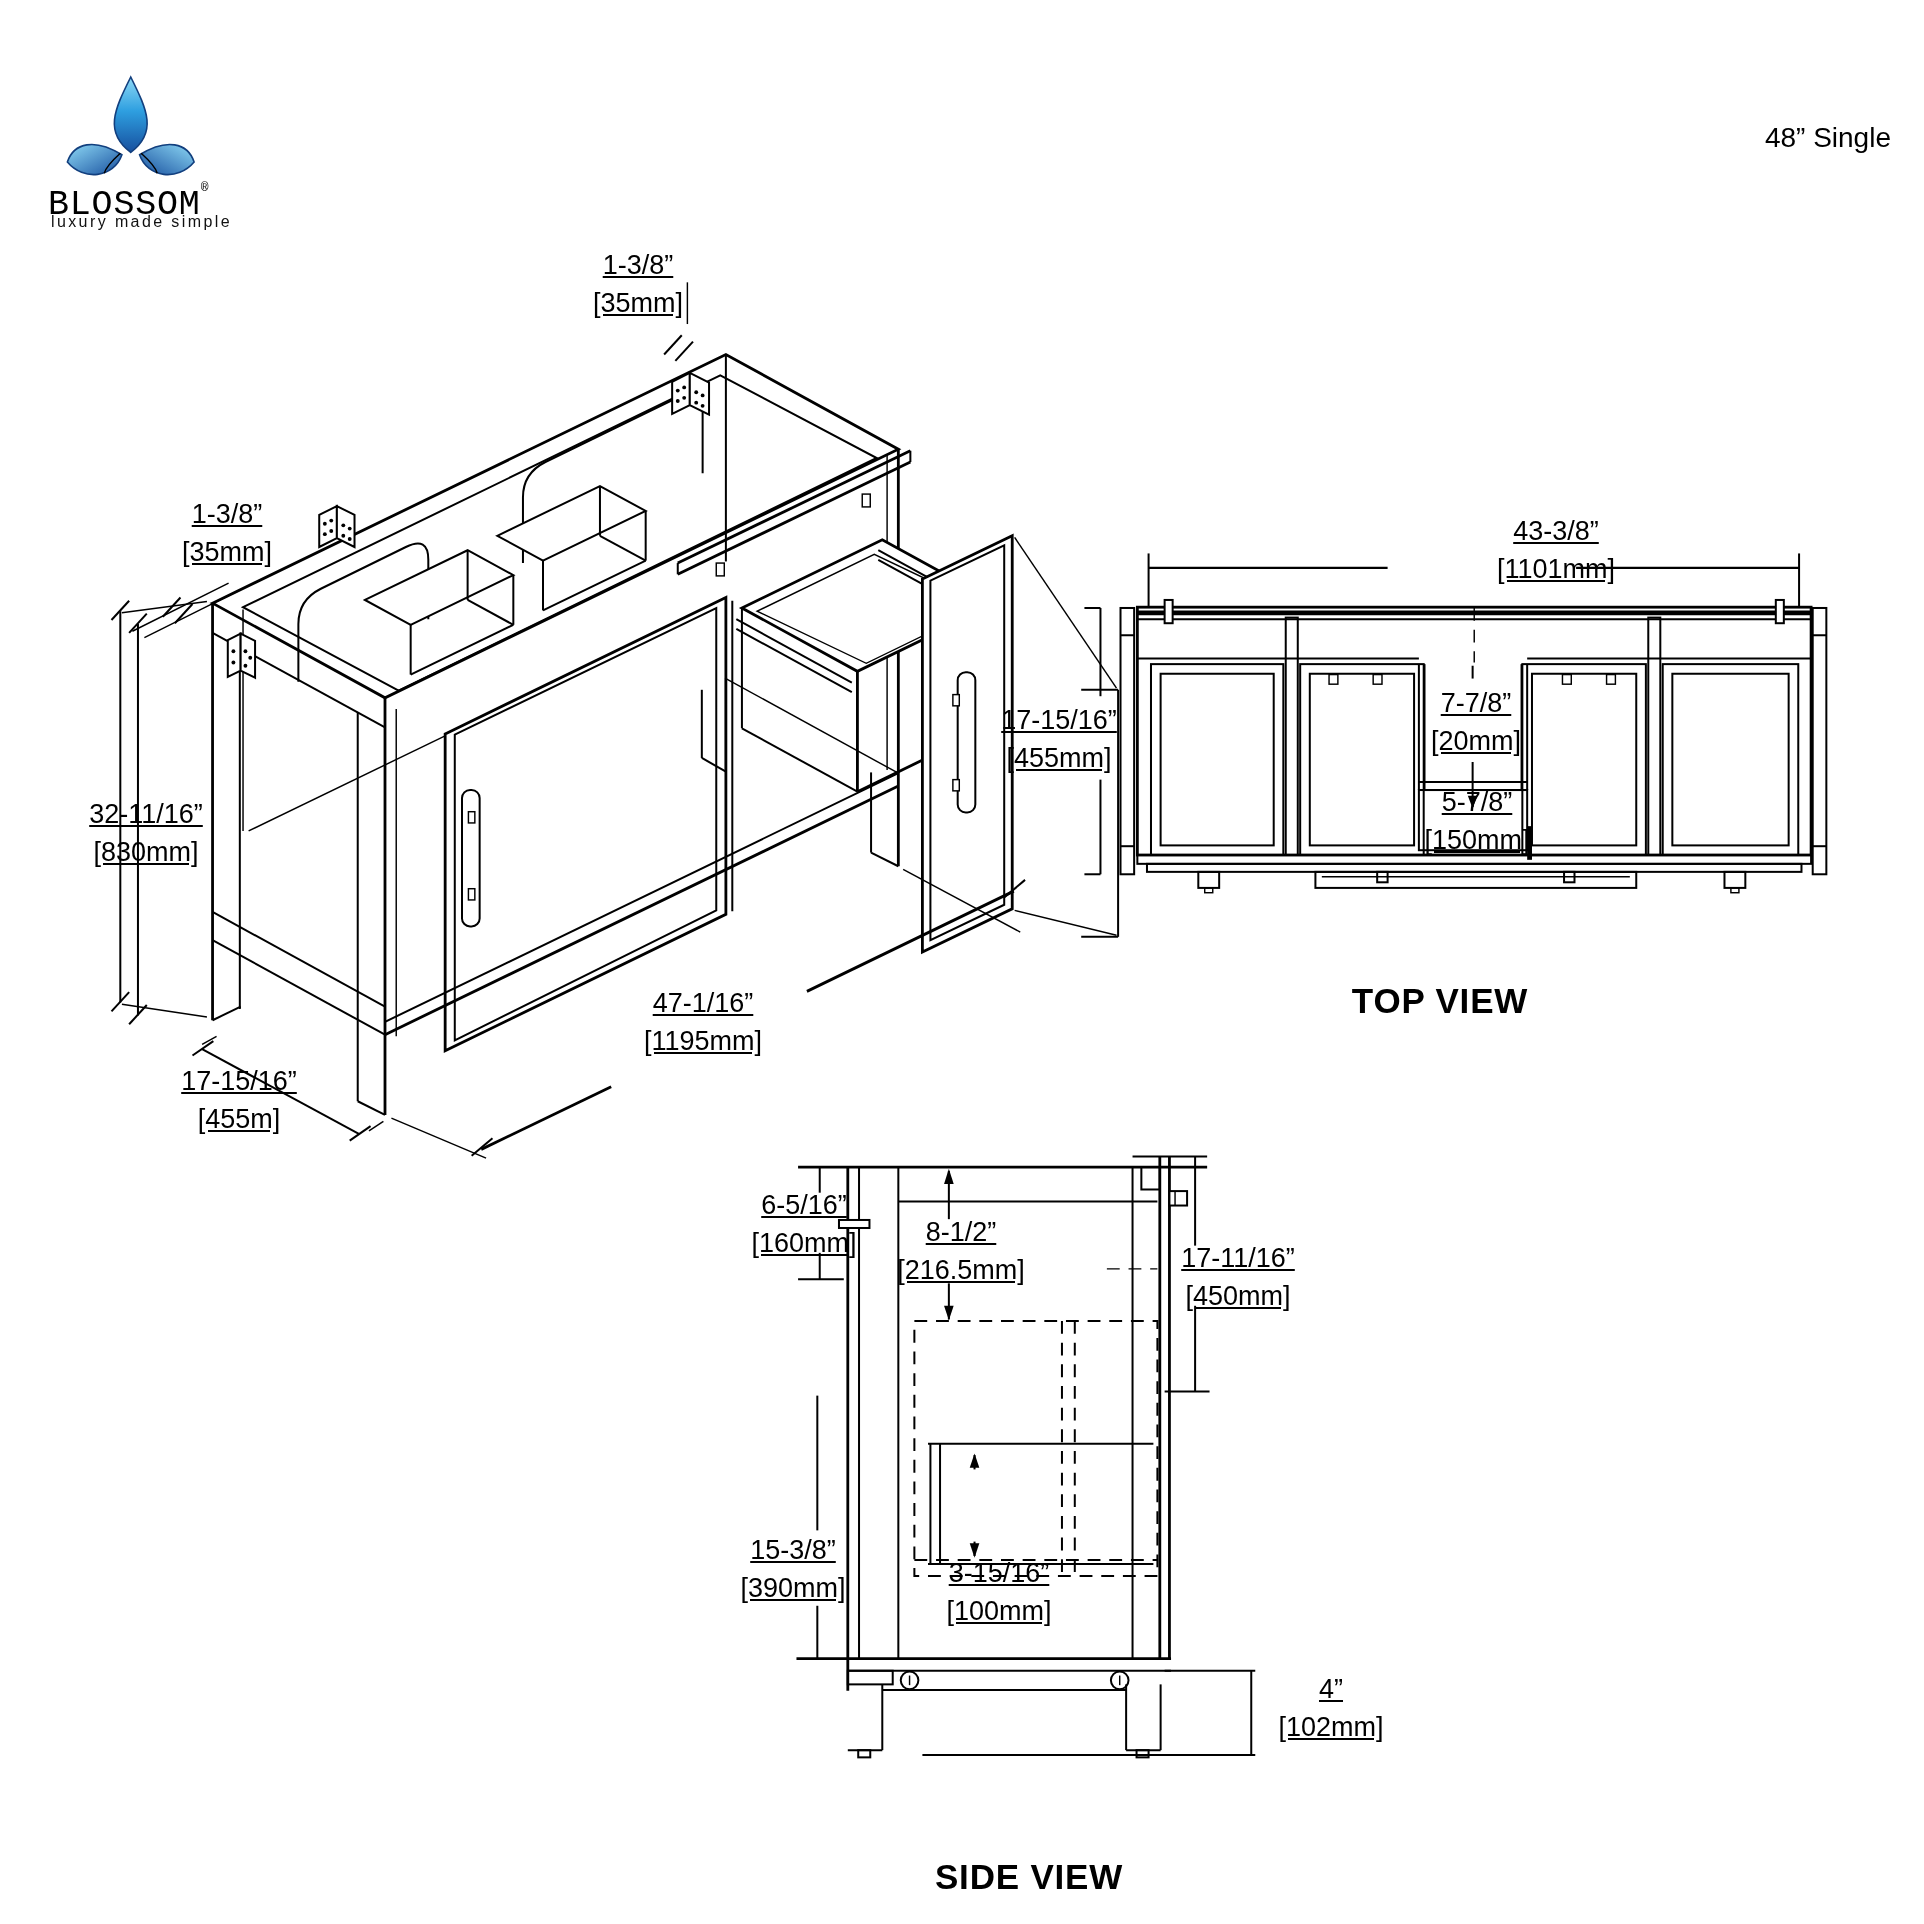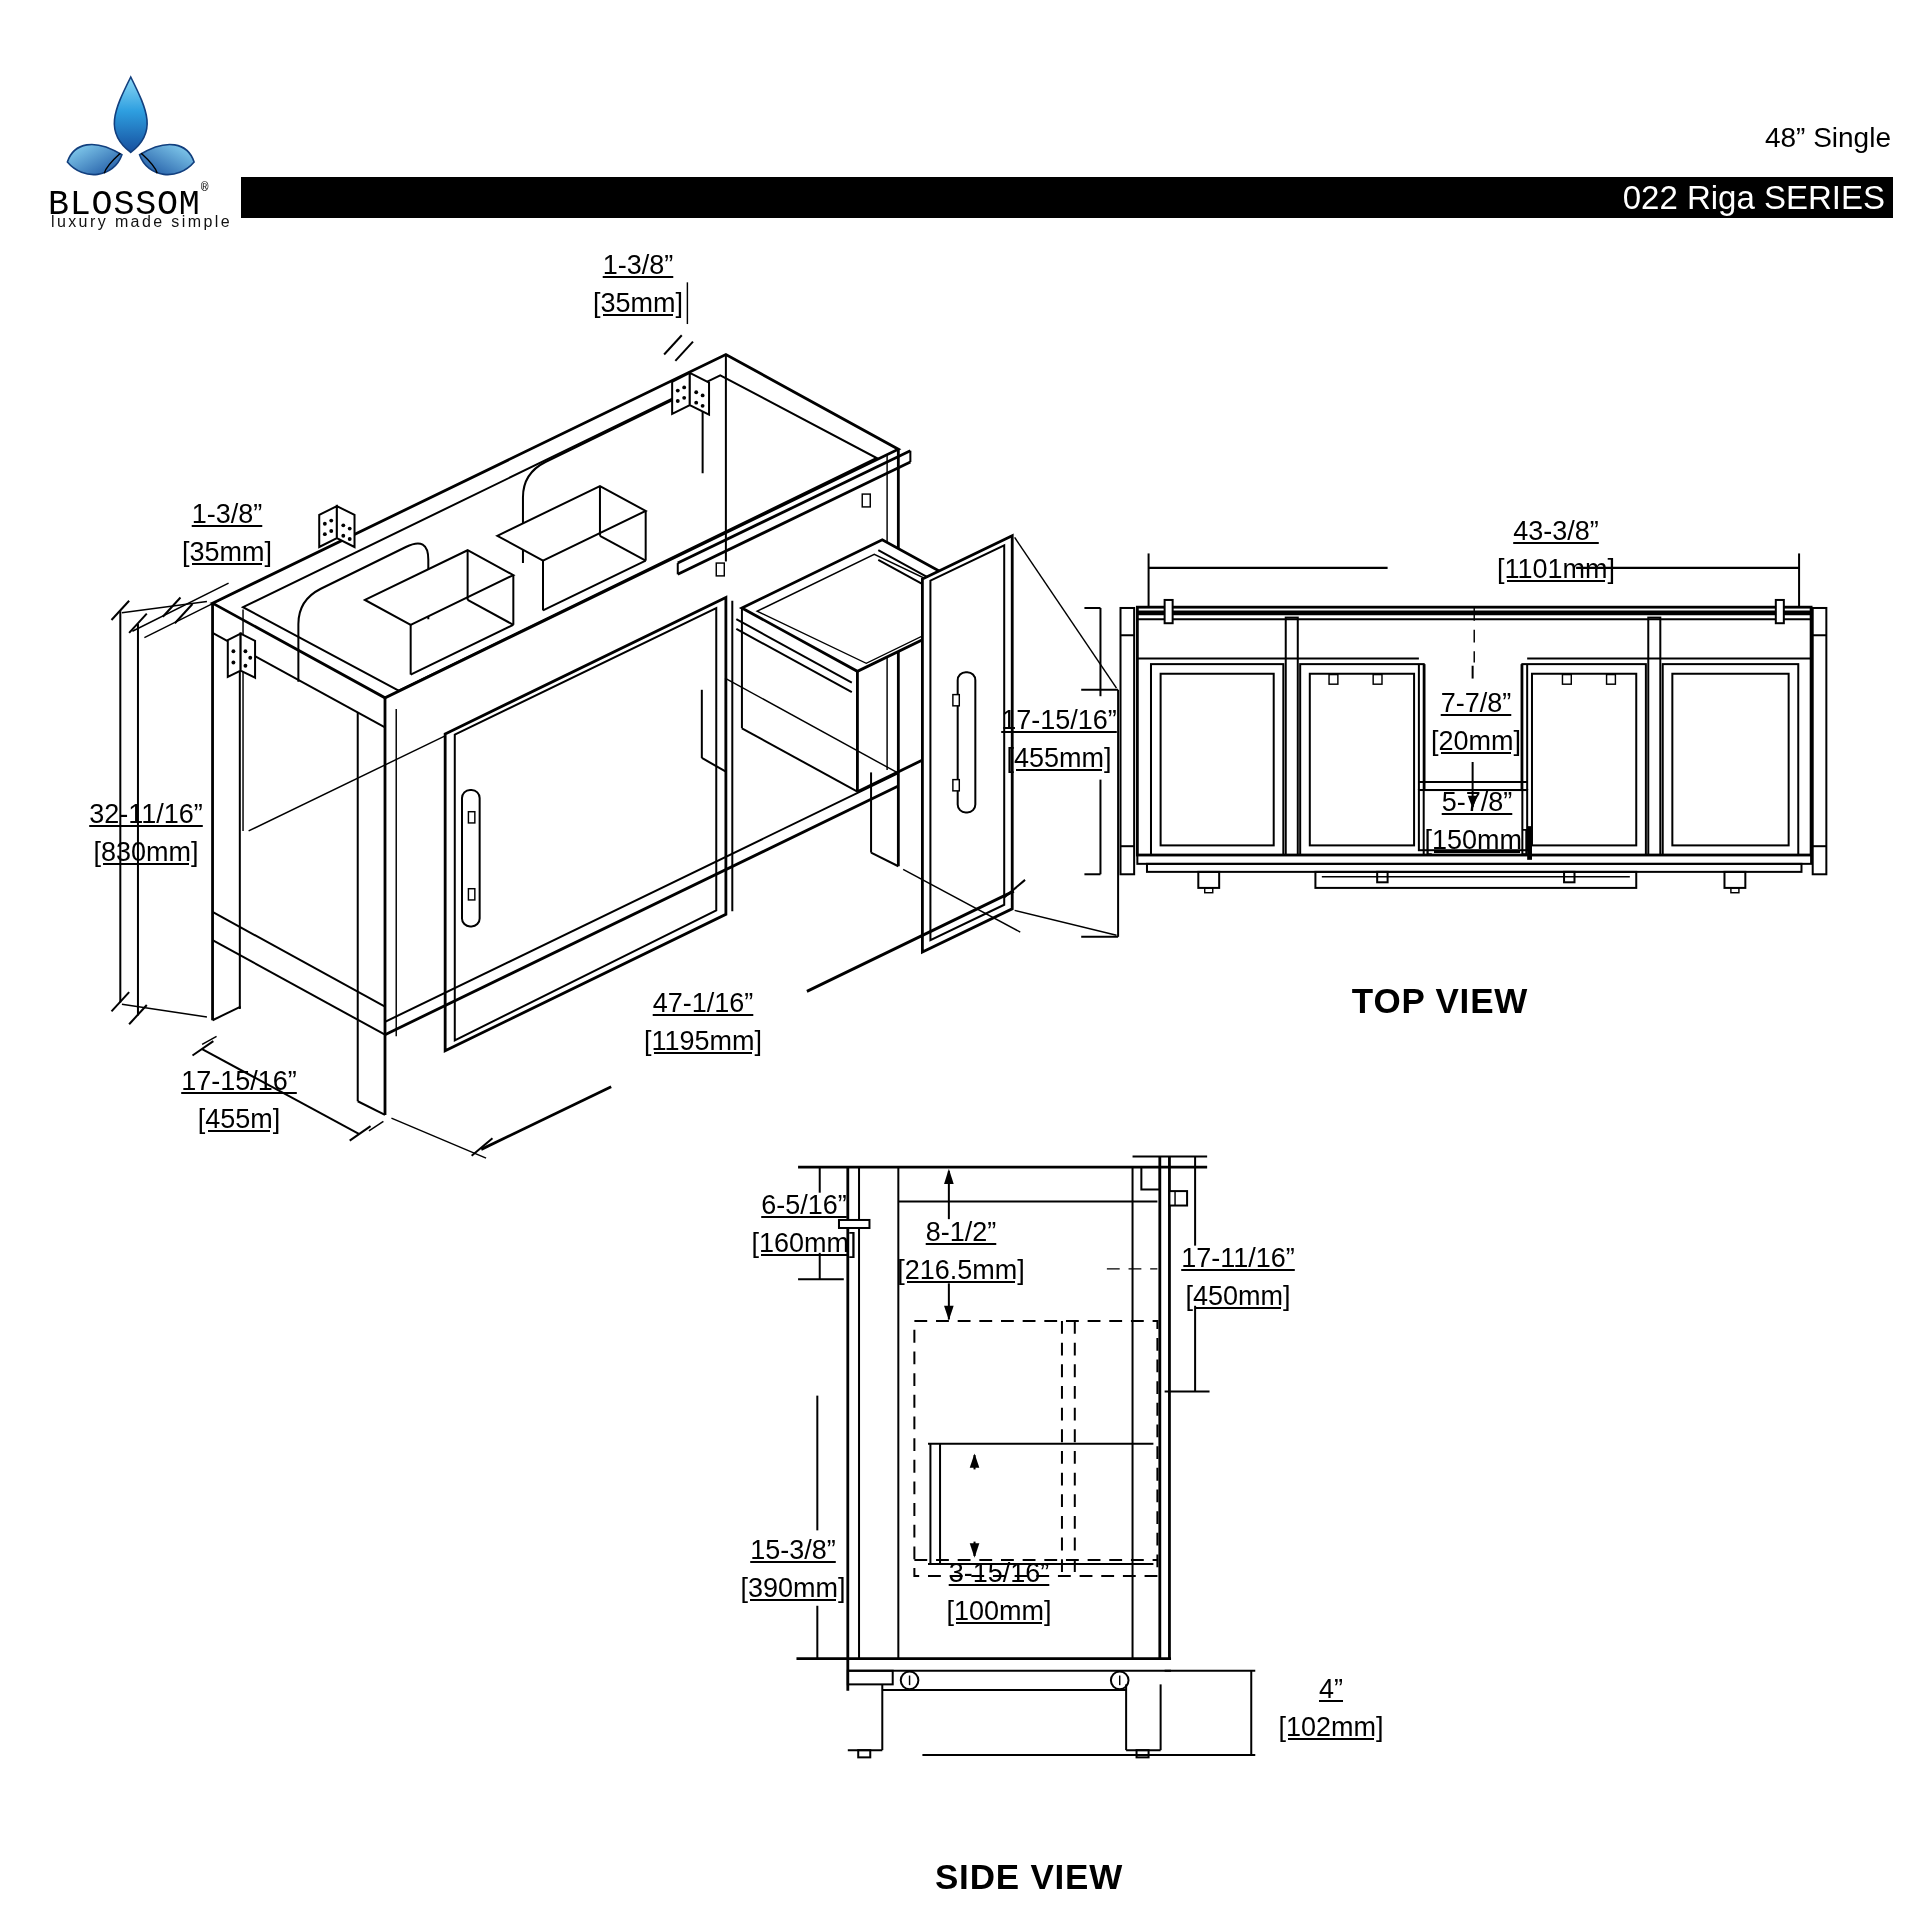--- a/index.html
+++ b/index.html
@@ -340,23 +340,20 @@
       <line class="s" x1="1019" y1="1740" x2="1019" y2="1908"></line>
       <line class="s" x1="1019" y1="2002" x2="1019" y2="2068"></line>
 
       <line class="s" x1="1452" y1="2083" x2="1565" y2="2083"></line>
       <line class="s" x1="1150" y1="2188" x2="1565" y2="2188"></line>
       <line class="s" x1="1560" y1="2083" x2="1560" y2="2188"></line>
     </g>
   </svg>
 
   <div class="hdr-size">48” Single</div>
-  <div class="hdr-bar">
-    <span>022 Riga SERIES</span>
-  </div>
   <div class="brand"><span>BLOSSOM</span><sup>®</sup></div>
   <div class="tagline">luxury made simple</div>
 
   <div class="dim" style="left:638px;top:284px">
     <div>1-3/8”</div>
       <div>[35mm]</div>
   </div>
   <div class="dim" style="left:227px;top:533px">
     <div>1-3/8”</div>
       <div>[35mm]</div>

